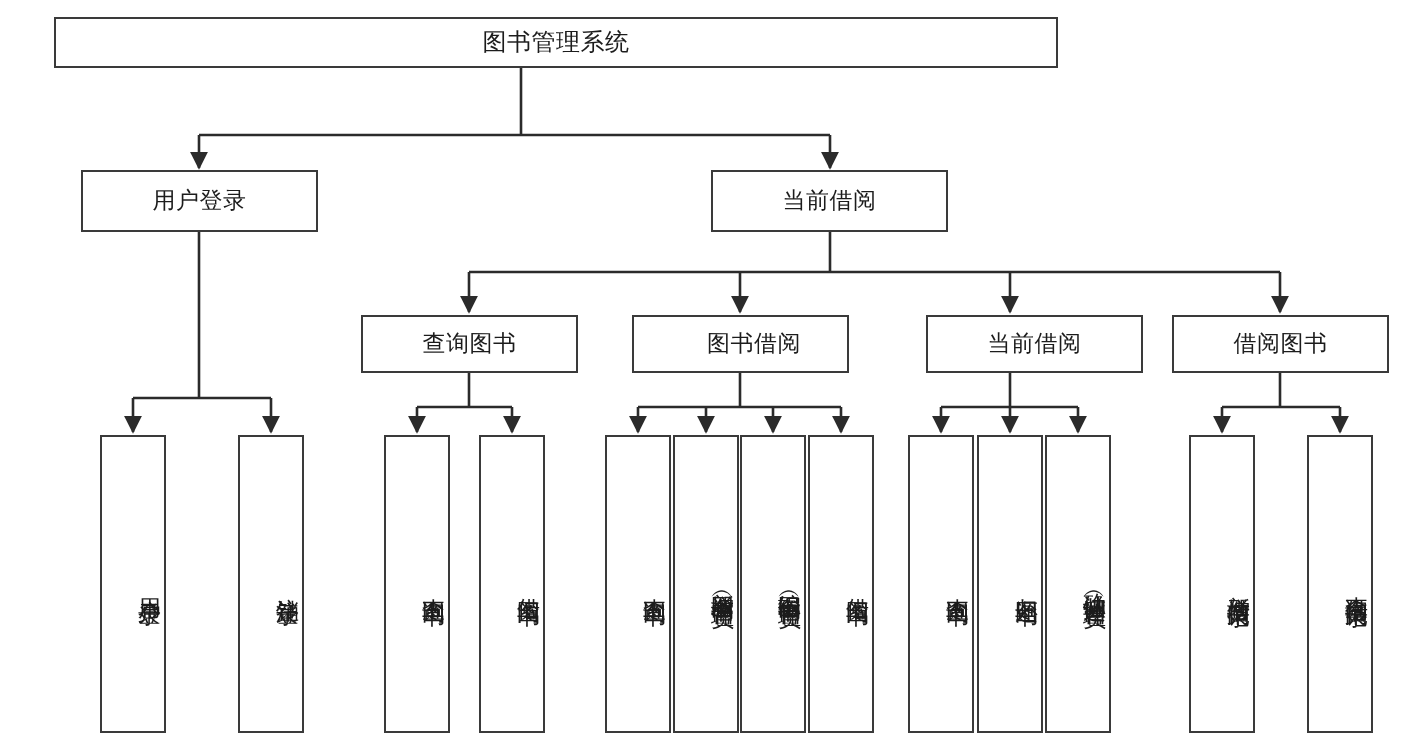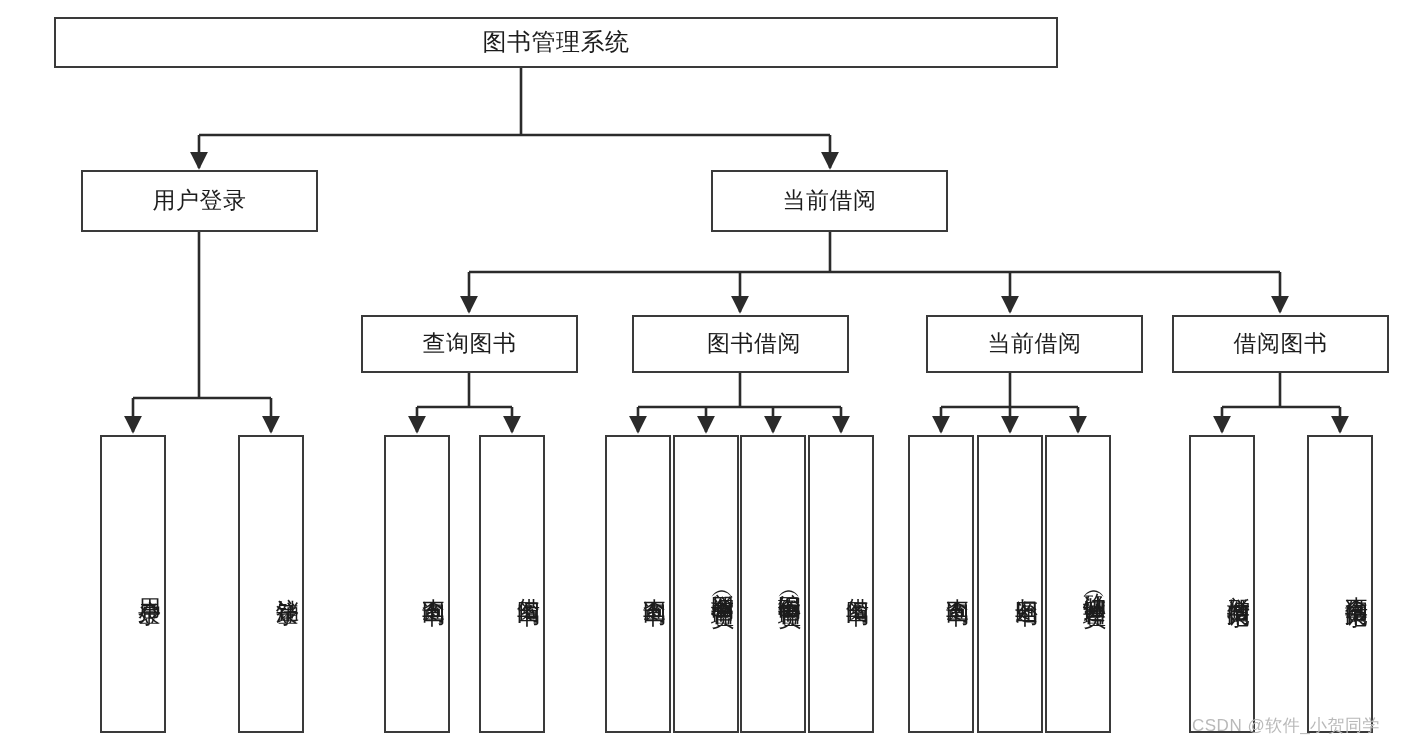--- a/index.html
+++ b/index.html
@@ -187,15 +187,14 @@
     <span class="vtext">确认归还（管理员）</span>
   </div>
 
   <div class="node node-v" style="left:1189px; top:435px; width:66px; height:298px;">
     <span class="vtext">新增借阅记录</span>
   </div>
   <div class="node node-v" style="left:1307px; top:435px; width:66px; height:298px;">
     <span class="vtext">查询借阅记录</span>
   </div>
 
-  <div class="watermark">CSDN @软件_小贺同学</div>
 
 </div>
 
 </body></html>

